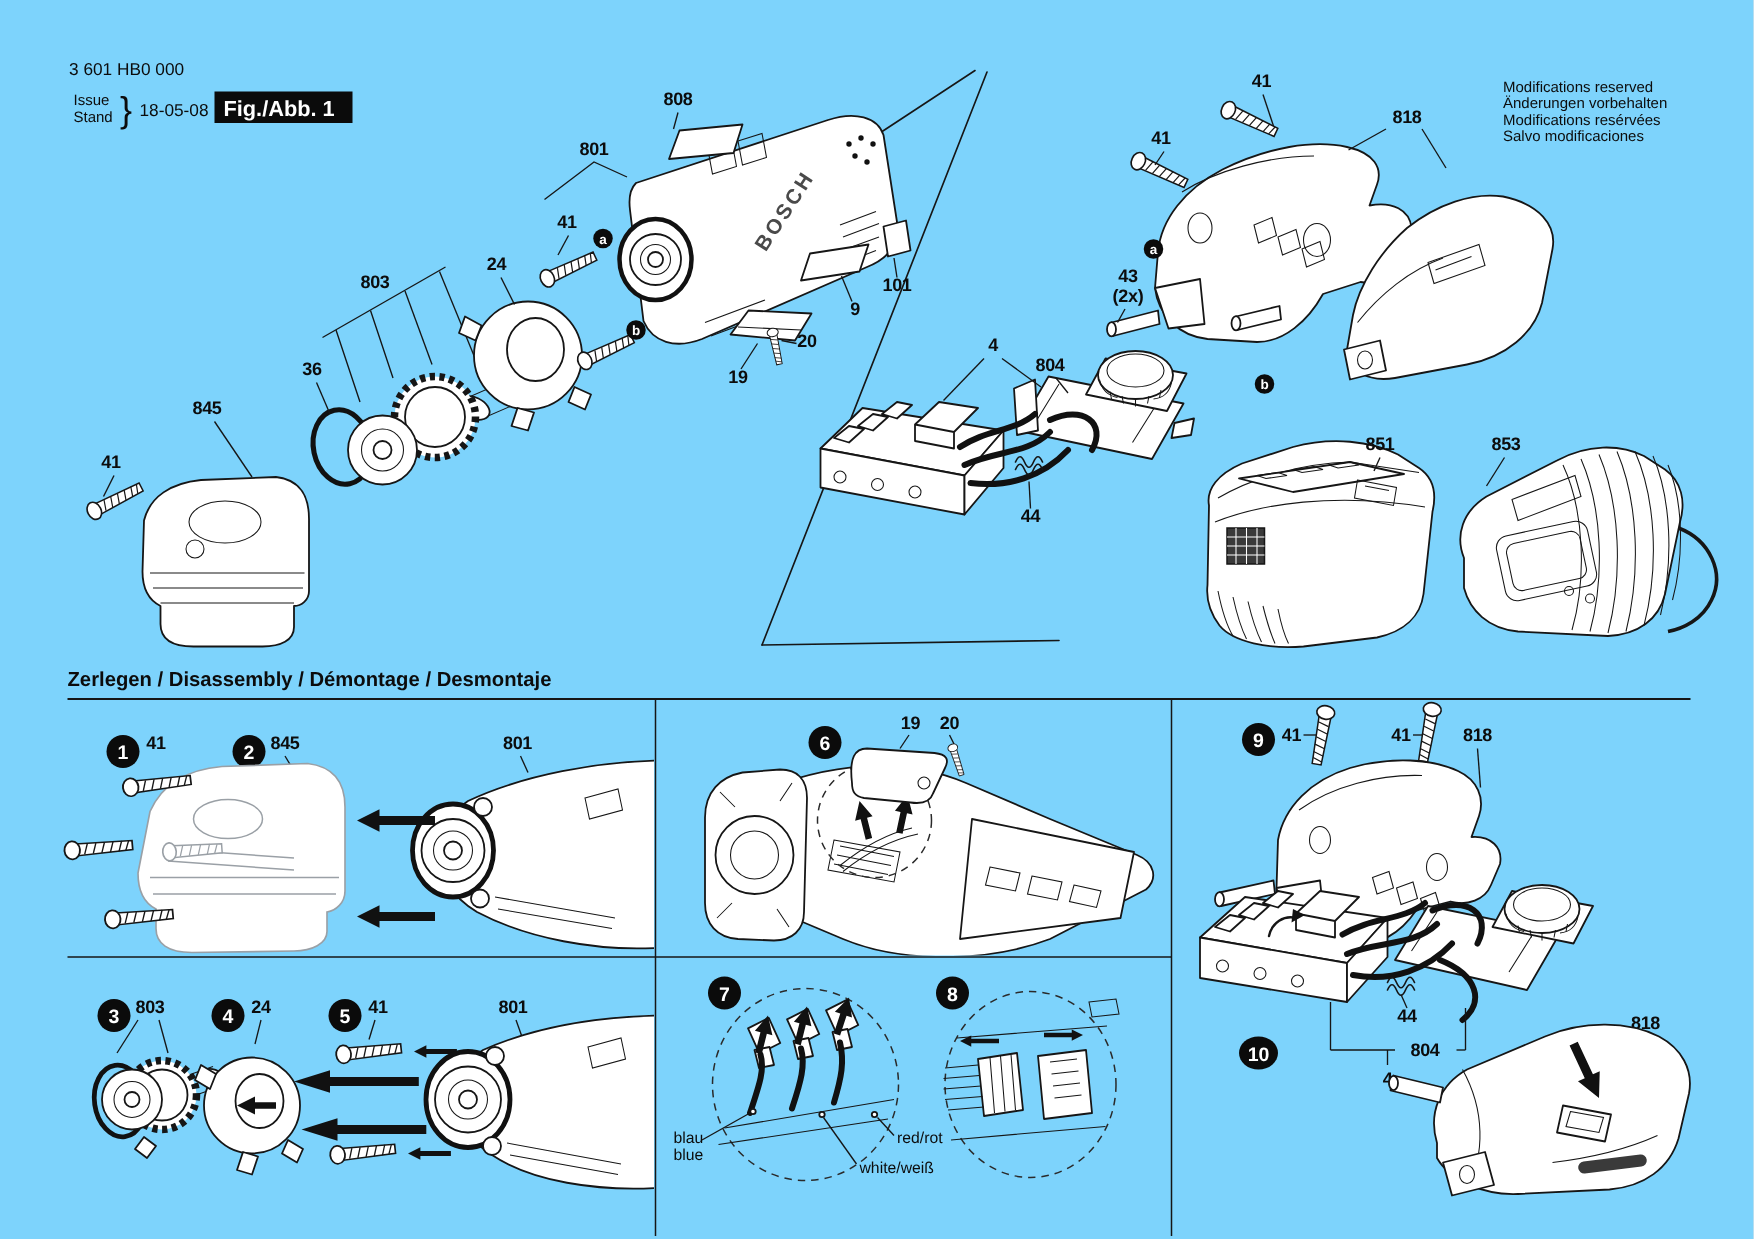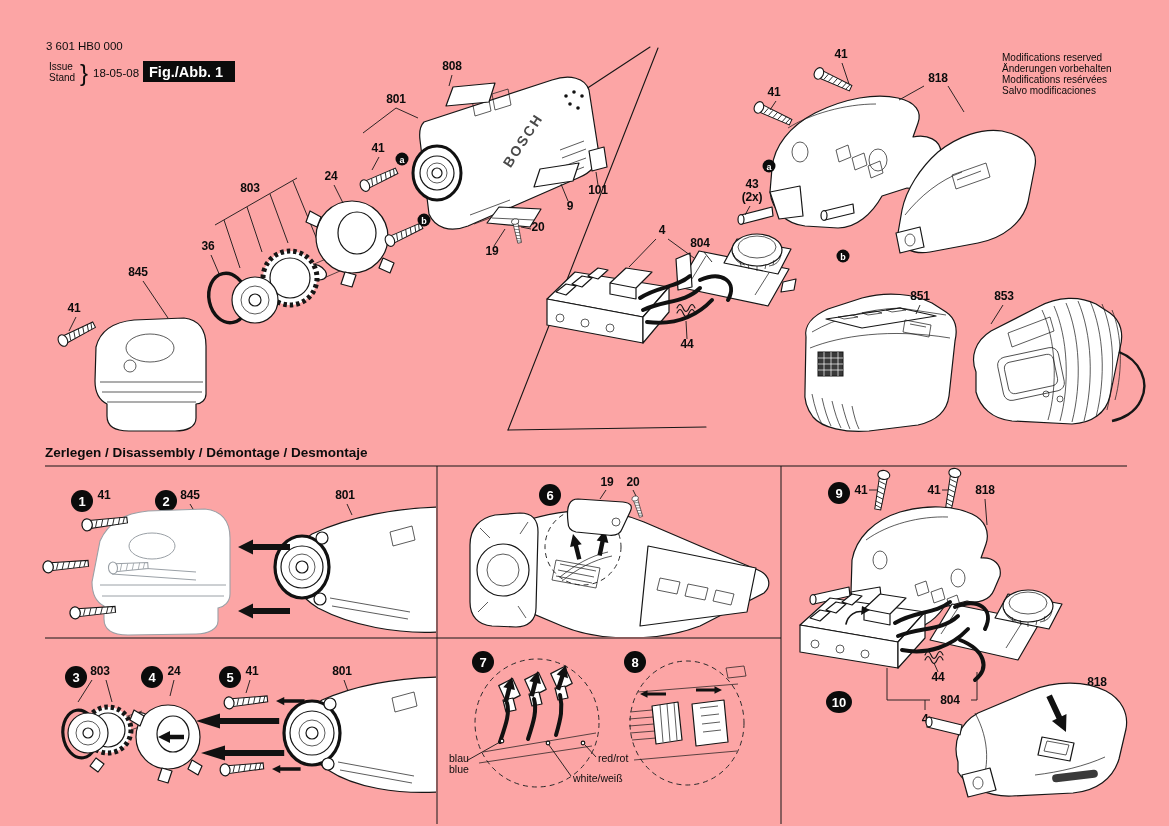--- a/index.html
+++ b/index.html
@@ -1,16 +1,16 @@
 <!DOCTYPE html>
 <html><head>
 <meta charset="utf-8">
 <style>
   html,body{margin:0;padding:0;background:#e8e8e8;}
-  .page{position:relative;width:1169px;height:826px;background:#fca5a5;margin:0 auto;
+  .page{position:relative;width:1169px;height:826px;background:#7dd3fc;margin:0 auto;
         font-family:"Liberation Sans",sans-serif;overflow:hidden;}
   svg{display:block}
   .ln{stroke:#161616;stroke-width:1.1;fill:none;stroke-linecap:round;stroke-linejoin:round}
   .ln2{stroke:#161616;stroke-width:1.6;fill:none;stroke-linecap:round;stroke-linejoin:round}
   .fw{fill:#ffffff;stroke:#161616;stroke-width:1.2;stroke-linejoin:round}
   .ghost{stroke:#9aa0a6;stroke-width:1.1;fill:#fff}
   .thin{stroke:#161616;stroke-width:.7;fill:none}
   .wire{stroke:#111;stroke-width:4;fill:none;stroke-linecap:round}
   .lead{stroke:#161616;stroke-width:.9;fill:none}
   .lbl{font:bold 12px "Liberation Sans",sans-serif;fill:#0c0c0c;text-anchor:middle;letter-spacing:-.2px}

